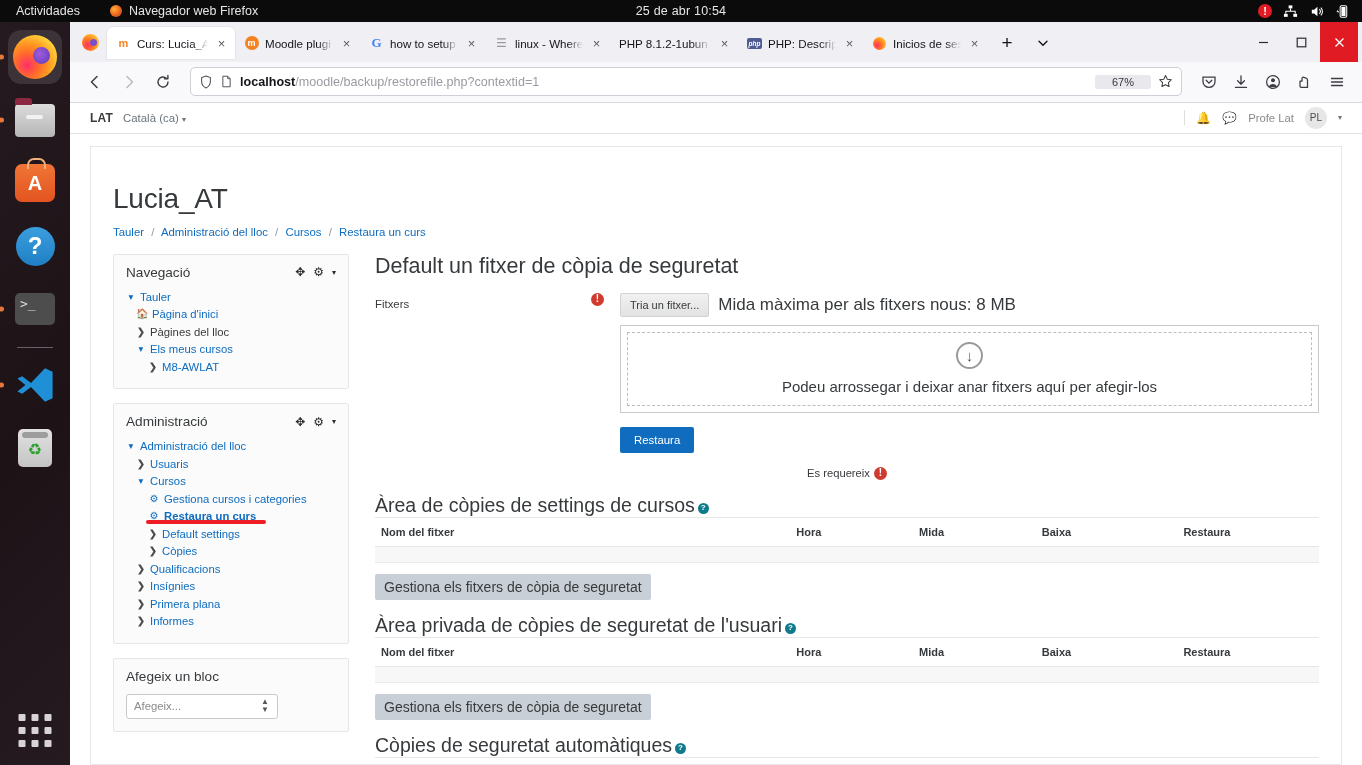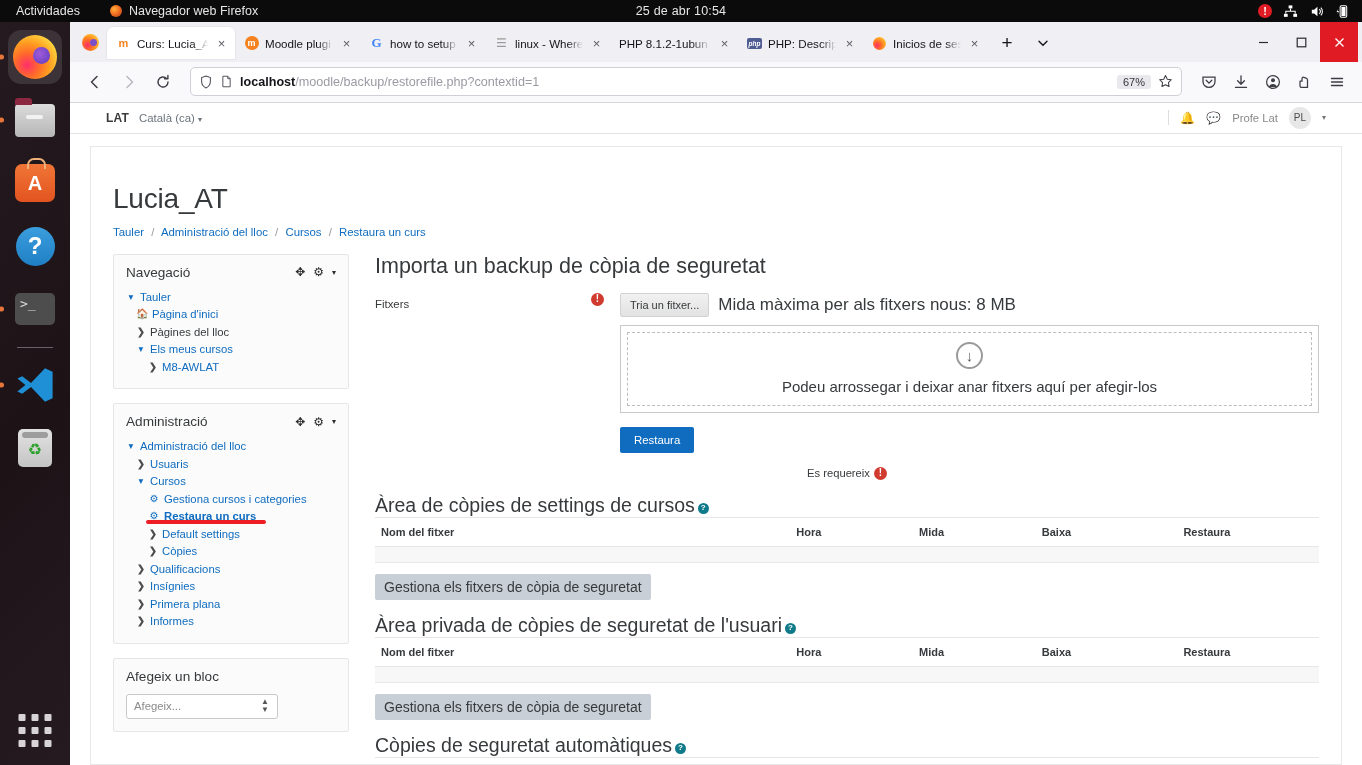--- a/index.html
+++ b/index.html
@@ -128,27 +128,27 @@
   
   .navbar { height: 42px; background:#f9f9fb; display:flex; align-items:center; padding: 0 10px; gap: 4px;
     border-bottom: 1px solid #d7d7db; }
   .nav-ico { width: 30px; height: 30px; border-radius: 5px; display:flex; align-items:center;
     justify-content:center; color:#3d3d45; }
   .nav-ico.dim { color: #b9b9c0; }
   .urlbar { flex: 1 1 auto; height: 29px; margin: 0 8px; background:#fff; border-radius: 5px;
     border: 1px solid #cfcfd8; display:flex; align-items:center; padding: 0 8px; gap: 7px; }
   .urltext { flex:1 1 auto; font-size: 12.6px; color:#9a9aa3; white-space:nowrap; overflow:hidden; }
   .urltext b { color:#15141a; font-weight: bold; }
-  .zoombadge { font-size: 11px; color:#36363c; background:#e8e8ed; border-radius: 3px; padding: 1px 6px; }
+  .zoombadge { font-size: 11px; color:#36363c; background:#e8e8ed; border-radius: 3px; padding: 1px 17px; }
   .toolbar-right { display:flex; align-items:center; gap: 2px; }
 
   
   .page { flex: 1 1 auto; background:#fff; overflow: hidden; position: relative; }
   .moodle-navbar { height: 31px; border-bottom: 1px solid #e3e3e3; display:flex; align-items:center;
-    padding: 0 36px; font-size: 11.4px; color:#6a737b; }
+    padding: 0 20px; font-size: 11.4px; color:#6a737b; }
   .mn-brand { font-weight: bold; color:#3b3b3b; font-size: 12px; margin-right: 10px; letter-spacing:.2px; }
   .mn-lang { color:#6a737b; }
   .mn-right { margin-left:auto; display:flex; align-items:center; gap: 11px; }
   .mn-sep { width:1px; height:15px; background:#dedede; }
   .mn-user { color:#8a8a8a; font-size: 11.3px; }
   .mn-avatar { width: 22px; height: 22px; border-radius: 50%; background:#e7e7e7; color:#4a4a4a;
     font-size: 10px; display:flex; align-items:center; justify-content:center; }
   .mn-ico { color:#6a6a6a; font-size: 12px; }
 
   .pagebody { padding: 12px 20px 0 20px; height: calc(100% - 31px); }
@@ -573,21 +573,21 @@
               <div class="addblock-title">Afegeix un bloc</div>
               <div class="addblock-select">
                 <span>Afegeix...</span>
                 <span class="arrows">▲<br>▼</span>
               </div>
             </div>
           </div>
 
           <div class="col-main">
 
-            <h2 class="h2">Importa un backup de còpia de seguretat</h2>
+            <h2 class="h2">Default un fitxer de còpia de seguretat</h2>
 
             <div class="formrow">
               <div class="flabel">Fitxers</div>
               <span class="req-dot">!</span>
               <div class="fcontrol">
                 <div class="fp-row">
                   <button class="btn-grey">Tria un fitxer...</button>
                   <span class="fp-note">Mida màxima per als fitxers nous: 8 MB</span>
                 </div>
                 <div class="dropzone">

